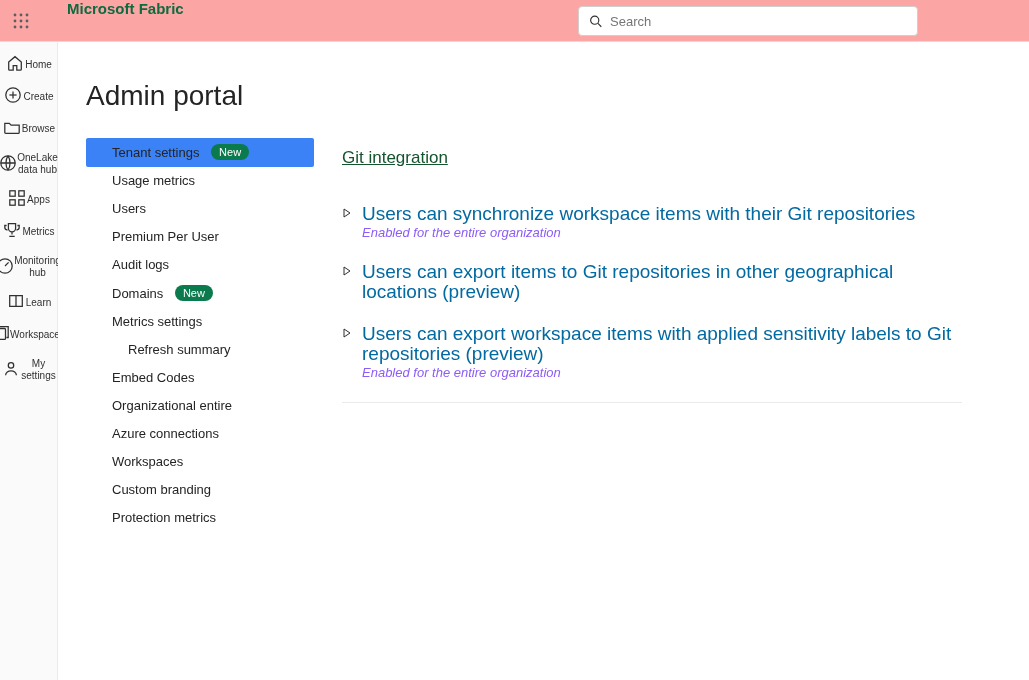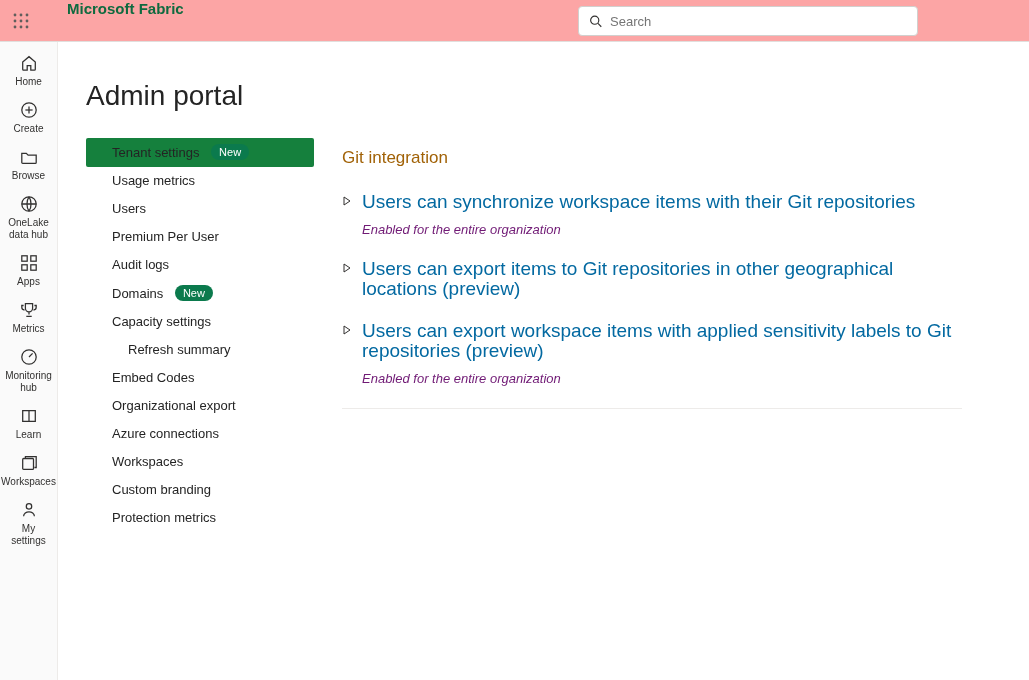--- a/index.html
+++ b/index.html
@@ -7,43 +7,43 @@
 
     
     .header { position: absolute; top: 0; left: 0; right: 0; height: 42px; display: flex; border-bottom: 1px solid #e1dfdd; background: #fca5a5; }
     .waffle { width: 42px; height: 42px; display: flex; align-items: center; justify-content: center; cursor: pointer; }
     .brand { color: #0f6a3f; font-weight: 600; font-size: 15px; margin-left: 25px; }
     .search-box { position: absolute; left: 578px; top: 6px; width: 340px; height: 30px; border: 1px solid #d1d0ce; border-radius: 4px; display:flex; align-items:center; padding: 0 10px; background:#fff; }
     .search-box input { border: none; outline: none; width: 100%; font-size: 13px; margin-left: 8px; background: transparent; }
 
     
     .rail { position: absolute; top: 42px; left: 0; bottom: 0; width: 58px; background: #fafafa; border-right: 1px solid #edebe9; display: flex; flex-direction: column; align-items: center; padding-top: 4px; }
-    .rail-item { width: 58px; display: flex; flex-direction: column; align-items: center; justify-content: space-between; padding: 7px 0 5px 0; cursor: pointer; }
+    .rail-item { width: 58px; display: flex; flex-direction: row; align-items: center; justify-content: center; padding: 7px 0 5px 0; cursor: pointer; }
     .rail-item span.caption { font-size: 10px; color: #323130; text-align: center; margin-top: 3px; line-height: 12px; }
     .rail-icon { width: 20px; height: 20px; display:flex; align-items:center; justify-content:center; }
 
     
     .main { position: absolute; top: 42px; left: 58px; right: 0; bottom: 0; background: #fff; padding: 38px 0 0 28px; }
     .page-title { font-size: 28px; font-weight: 400; color: #242424; margin-bottom: 26px; }
     .content-row { display: flex; }
 
     
     .sec-nav { width: 228px; }
     .sec-item { font-size: 13px; color: #242424; padding: 6px 0 6px 26px; cursor: pointer; position: relative; border-radius: 2px; line-height: 16px; }
-    .sec-item.active { background: #15803d; }
+    .sec-item.active { background: #3b82f6; }
     .sec-sub { padding-left: 42px; }
     .new-badge { display: inline-block; background: #0b7a4d; color: #fff; font-size: 11px; border-radius: 9px; padding: 0 8px; margin-left: 8px; line-height: 16px; height: 16px; vertical-align: 1px; }
 
     
     .panel { margin-left: 28px; padding-top: 10px; width: 620px; }
-    .panel-title { font-size: 17px; font-weight: 400; color: #a16207; margin-bottom: 24px; }
+    .panel-title { font-size: 17px; font-weight: 400; color: #14532d; margin-bottom: 36px; text-decoration: underline; }
     .setting { display: flex; align-items: flex-start; margin-bottom: 22px; }
     .expander { width: 10px; height: 10px; margin-top: 4px; margin-right: 10px; flex-shrink: 0; }
     .setting-title { font-size: 19px; color: #0369a1; line-height: 20px; }
-    .setting-status { font-size: 13px; font-style: italic; color: #701a75; margin-top: 10px; }
+    .setting-status { font-size: 13px; font-style: italic; color: #8b5cf6; margin-top: 1px; }
     .divider { border: none; border-top: 1px solid #edebe9; margin-top: 8px; }
 
     
     .icon-stroke { stroke: #323130; stroke-width: 1.4; fill: none; }
   </style>
 </head>
 <body>
 
 <div class="header">
   <div class="waffle">
@@ -187,24 +187,24 @@
         <span class="new-badge">New</span>
       </div>
       <div class="sec-item"><span>Usage metrics</span></div>
       <div class="sec-item"><span>Users</span></div>
       <div class="sec-item"><span>Premium Per User</span></div>
       <div class="sec-item"><span>Audit logs</span></div>
       <div class="sec-item">
         <span>Domains</span>
         <span class="new-badge">New</span>
       </div>
-      <div class="sec-item"><span>Capacity settings</span></div>
+      <div class="sec-item"><span>Metrics settings</span></div>
       <div class="sec-item sec-sub"><span>Refresh summary</span></div>
       <div class="sec-item"><span>Embed Codes</span></div>
-      <div class="sec-item"><span>Organizational export</span></div>
+      <div class="sec-item"><span>Organizational entire</span></div>
       <div class="sec-item"><span>Azure connections</span></div>
       <div class="sec-item"><span>Workspaces</span></div>
       <div class="sec-item"><span>Custom branding</span></div>
       <div class="sec-item"><span>Protection metrics</span></div>
     </div>
 
     <div class="panel">
       <div class="panel-title">Git integration</div>
 
       <div class="setting">

